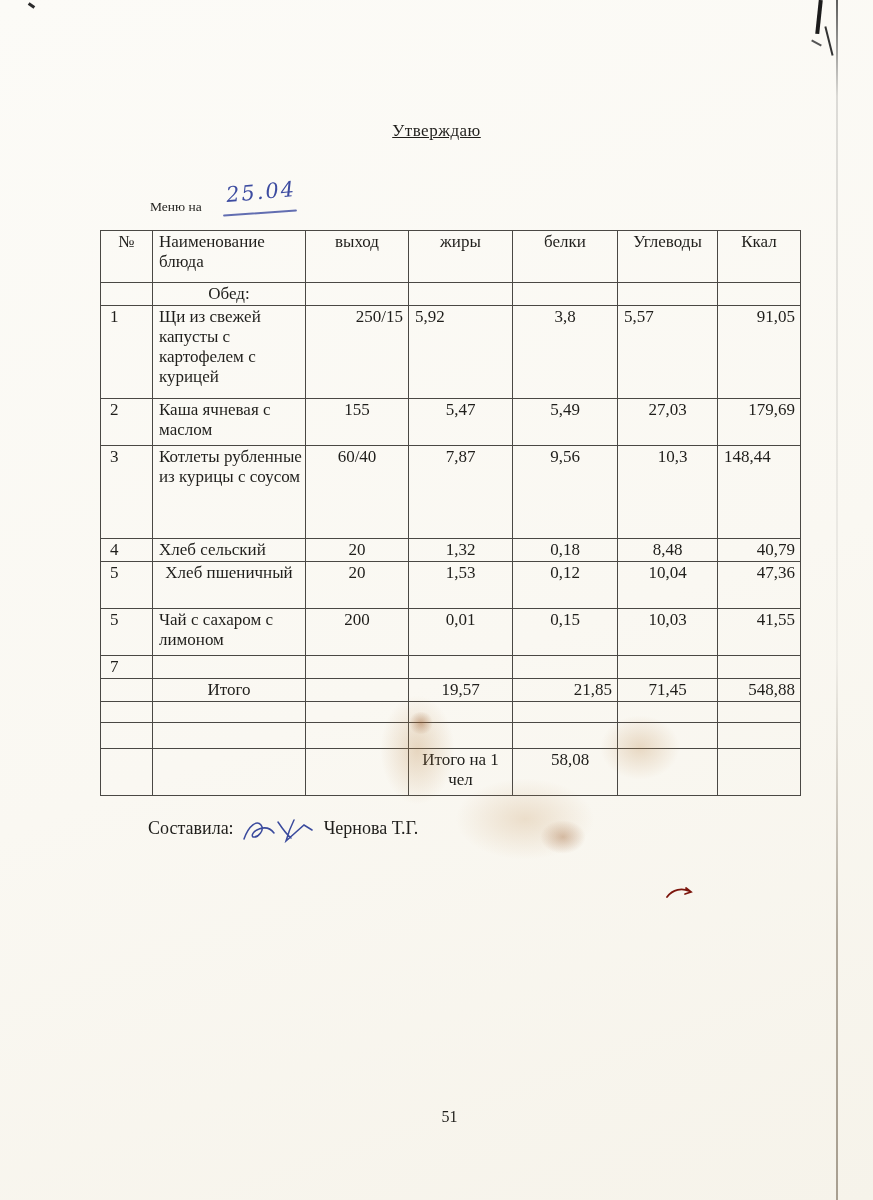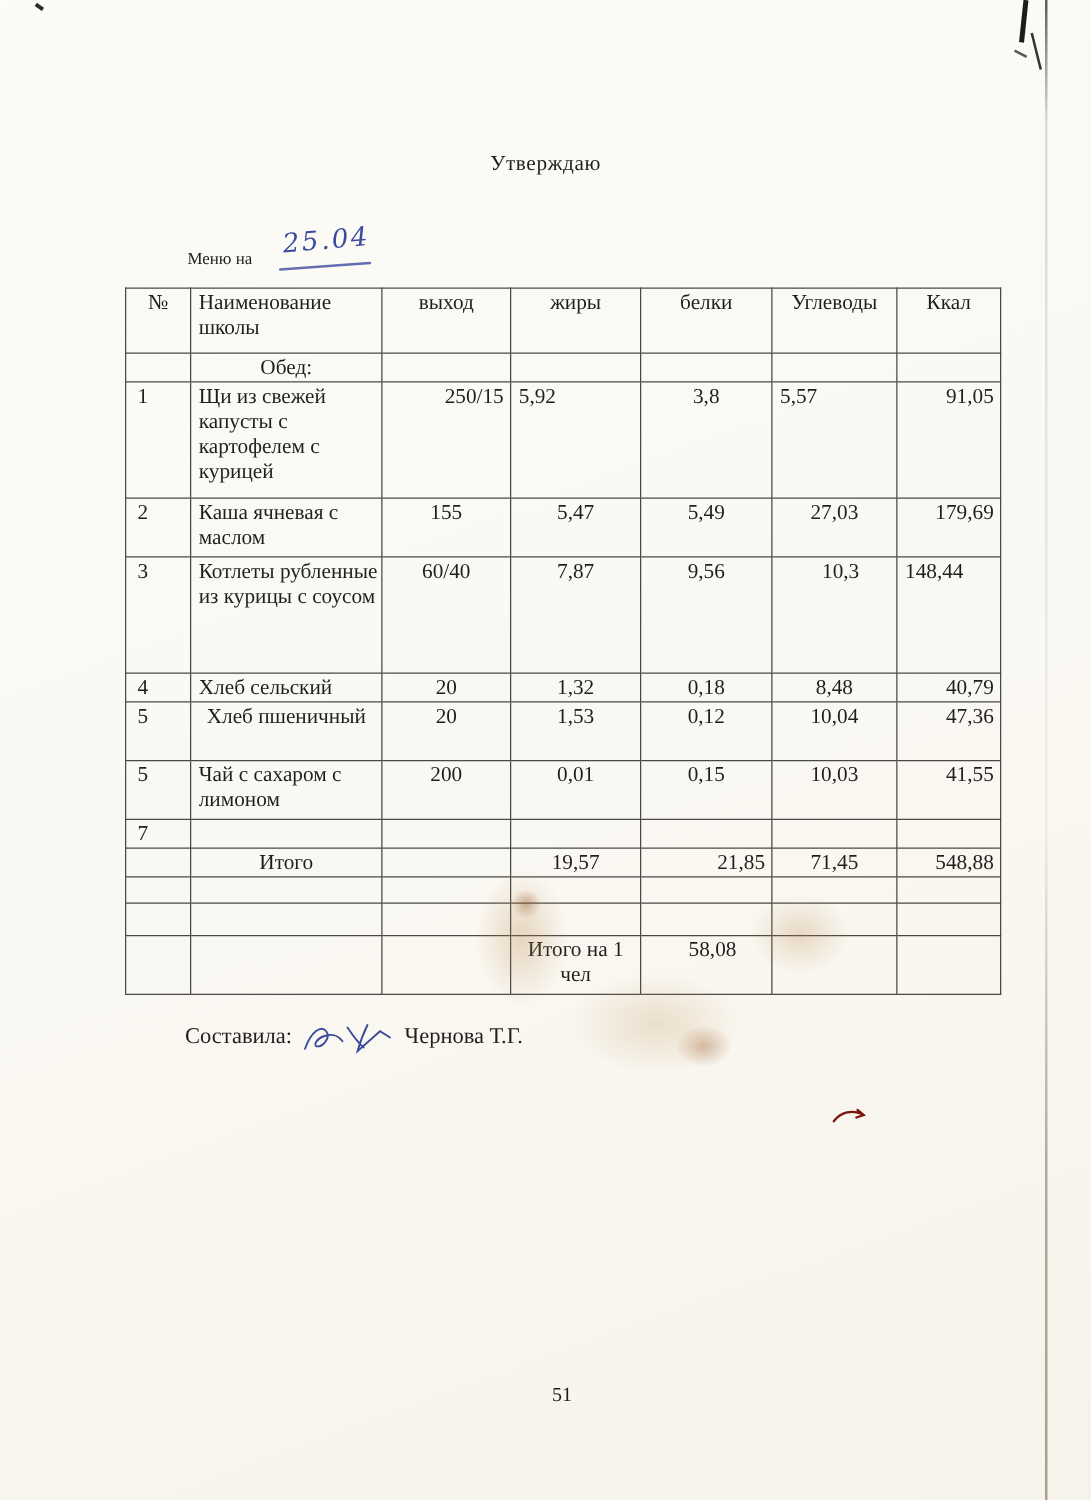--- a/index.html
+++ b/index.html
@@ -6,21 +6,21 @@
   html,body { margin:0; padding:0; background:#d8d8d8; }
   .page {
     position:relative; width:873px; height:1200px; margin:0 auto;
     background:linear-gradient(160deg,#fcfbf7 0%,#faf8f2 55%,#f6f3ea 100%);
     font-family:"Liberation Serif","DejaVu Serif",serif;
     color:#1f1e1b; overflow:hidden;
   }
 
   
   .approve { position:absolute; left:0; right:0; top:121px; text-align:center;
-             font-size:17px; letter-spacing:.5px; }
+             font-size:17px; letter-spacing:.5px;text-decoration:underline; }
   .menu-line { position:absolute; left:150px; top:199px; font-size:13.5px; }
   .hand-date { position:absolute; left:226px; top:180px; font-size:21px;
                color:#3c4ba0; font-style:italic; letter-spacing:2px;
                transform:rotate(-5deg); font-family:"DejaVu Serif",serif; }
   .date-underline { position:absolute; left:223px; top:212px; width:74px; height:2px;
                     background:#3c4ba0; transform:rotate(-4deg); opacity:.8; border-radius:1px; }
   .director-block { position:absolute; left:355px; top:178px; font-size:13px; line-height:16.5px; }
   .dir-line { display:flex; align-items:flex-end; white-space:nowrap; height:17px; }
   .sig-slot { position:relative; width:74px; height:14px; margin:0 1px; }
   .sig-slot svg { position:absolute; left:2px; bottom:-3px; }
@@ -88,21 +88,21 @@
         <col style="width:153px">
         <col style="width:103px">
       <col style="width:104px">
         <col style="width:105px">
         <col style="width:100px">
         <col style="width:83px">
     </colgroup>
     <tbody>
         <tr class="hh">
       <th>№</th>
-      <th class="al">Наименование школы</th>
+      <th class="al">Наименование блюда</th>
       <th>выход</th>
       <th>жиры</th>
       <th>белки</th>
       <th>Углеводы</th>
       <th>Ккал</th>
     </tr>
     <tr class="h23">
       <td></td>
       <td>Обед:</td>
       <td></td>

